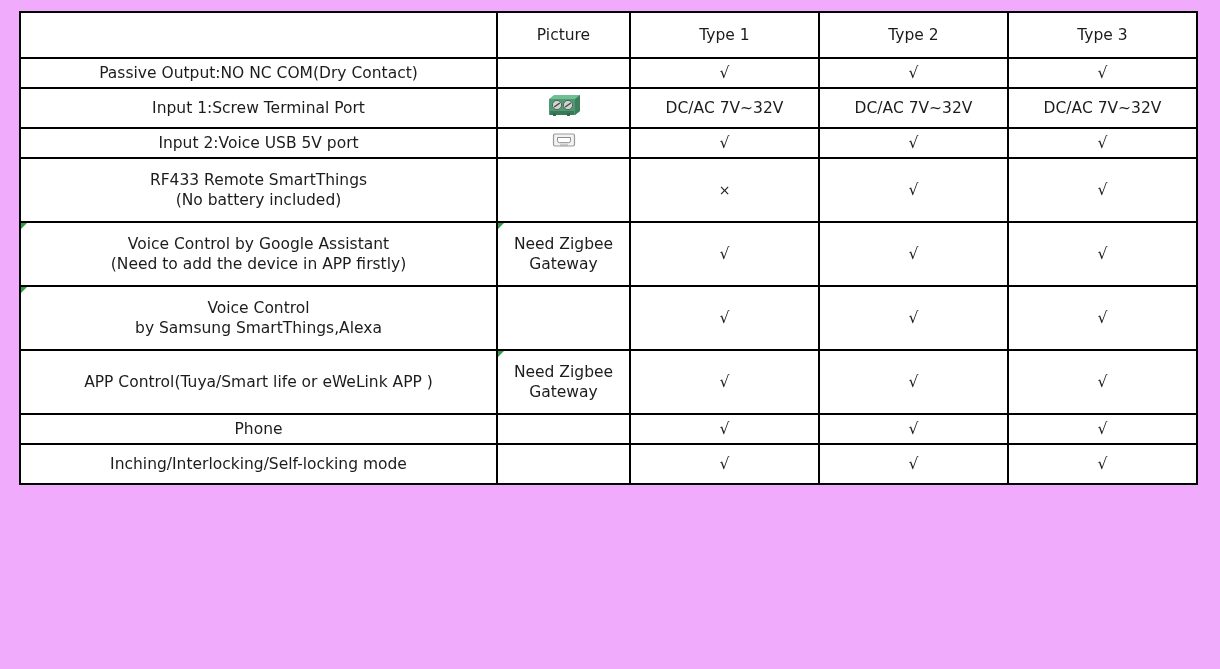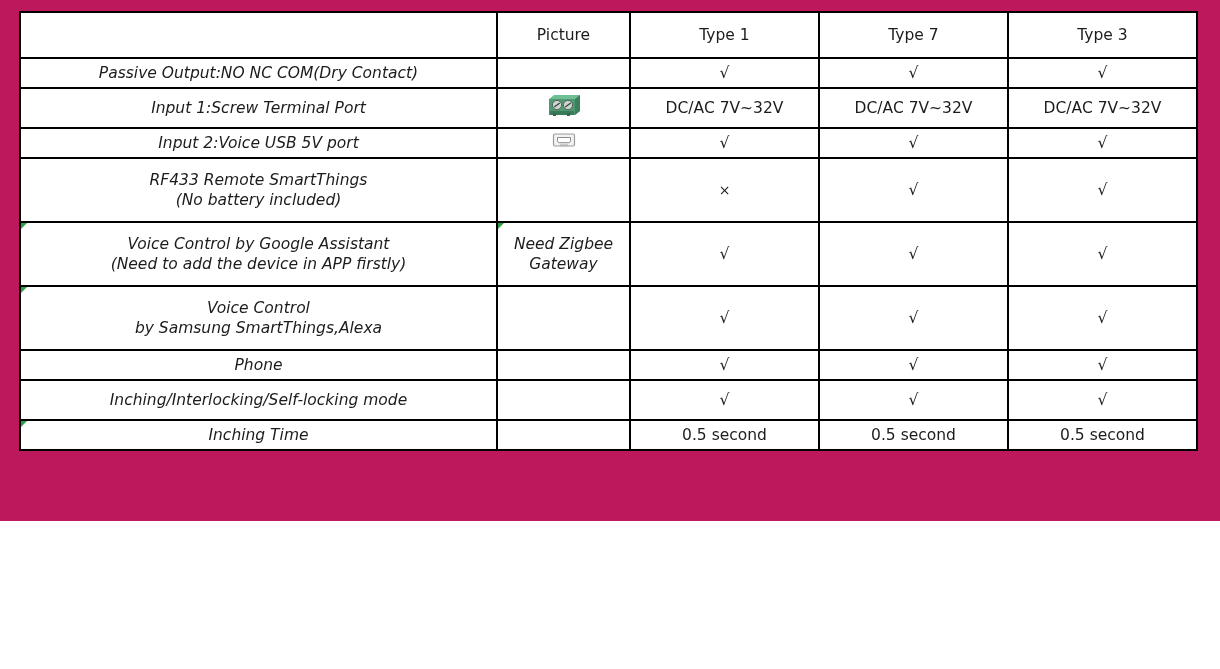--- a/index.html
+++ b/index.html
@@ -10,22 +10,22 @@
   body {
     width: 1220px;
     height: 669px;
     font-family: "DejaVu Sans", "Liberation Sans", sans-serif;
     color: #1a1a1a;
     overflow: hidden;
   }
   #sheet {
     position: relative;
     width: 1220px;
-    height: 521px;
-    background: #be185d;
+    height: 669px;
+    background: #f0abfc;
   }
   table.spec {
     position: absolute;
     left: 19px;
     top: 11px;
     width: 1178px;
     border-collapse: collapse;
     table-layout: fixed;
     background: #ffffff;
   }
@@ -60,21 +60,21 @@
     pointer-events: none;
   }
 
   .mark {
     font-size: 16px;
     color: #111111;
     font-family: "DejaVu Sans", sans-serif;
   }
   .mark.cross { font-size: 14px; }
 
-  .cell-lines { display: block; font-style: italic; }
+  .cell-lines { display: block; }
   .cell-lines .ln { display: block; }
 
   
   .icon-wrap {
     display: inline-flex;
     align-items: center;
     justify-content: center;
     line-height: 0;
   }
   .term-icon { width: 34px; height: 24px; }
@@ -97,21 +97,21 @@
       <col class="c-type">
       <col class="c-type">
       <col class="c-type">
     </colgroup>
 
     <thead>
       <tr>
         <th class="r-med"></th>
         <th class="r-med">Picture</th>
         <th class="r-med">Type 1</th>
-        <th class="r-med">Type 7</th>
+        <th class="r-med">Type 2</th>
         <th class="r-med">Type 3</th>
       </tr>
     </thead>
 
     <tbody>
 
       <tr class="r-short">
         <td>
           <span class="cell-lines">
             <span class="ln">Passive Output:NO NC COM(Dry Contact)</span>
@@ -210,20 +210,36 @@
             <span class="ln">Voice Control</span>
             <span class="ln">by Samsung SmartThings,Alexa</span>
           </span>
         </td>
         <td></td>
         <td class="mark">√</td>
         <td class="mark">√</td>
         <td class="mark">√</td>
       </tr>
 
+      <tr class="r-tall">
+        <td>
+          <span class="cell-lines">
+            <span class="ln">APP Control(Tuya/Smart life or eWeLink APP )</span>
+          </span>
+        </td>
+        <td class="cmt">
+          <span class="cell-lines">
+            <span class="ln">Need Zigbee</span>
+            <span class="ln">Gateway</span>
+          </span>
+        </td>
+        <td class="mark">√</td>
+        <td class="mark">√</td>
+        <td class="mark">√</td>
+      </tr>
 
       <tr class="r-short">
         <td>
           <span class="cell-lines">
             <span class="ln">Phone</span>
           </span>
         </td>
         <td></td>
         <td class="mark">√</td>
         <td class="mark">√</td>
@@ -235,28 +251,17 @@
           <span class="cell-lines">
             <span class="ln">Inching/Interlocking/Self-locking mode</span>
           </span>
         </td>
         <td></td>
         <td class="mark">√</td>
         <td class="mark">√</td>
         <td class="mark">√</td>
       </tr>
 
-      <tr class="r-short">
-        <td class="cmt">
-          <span class="cell-lines">
-            <span class="ln">Inching Time</span>
-          </span>
-        </td>
-        <td></td>
-        <td>0.5 second</td>
-        <td>0.5 second</td>
-        <td>0.5 second</td>
-      </tr>
 
     </tbody>
   </table>
 
 </div>
 
 </body></html>

